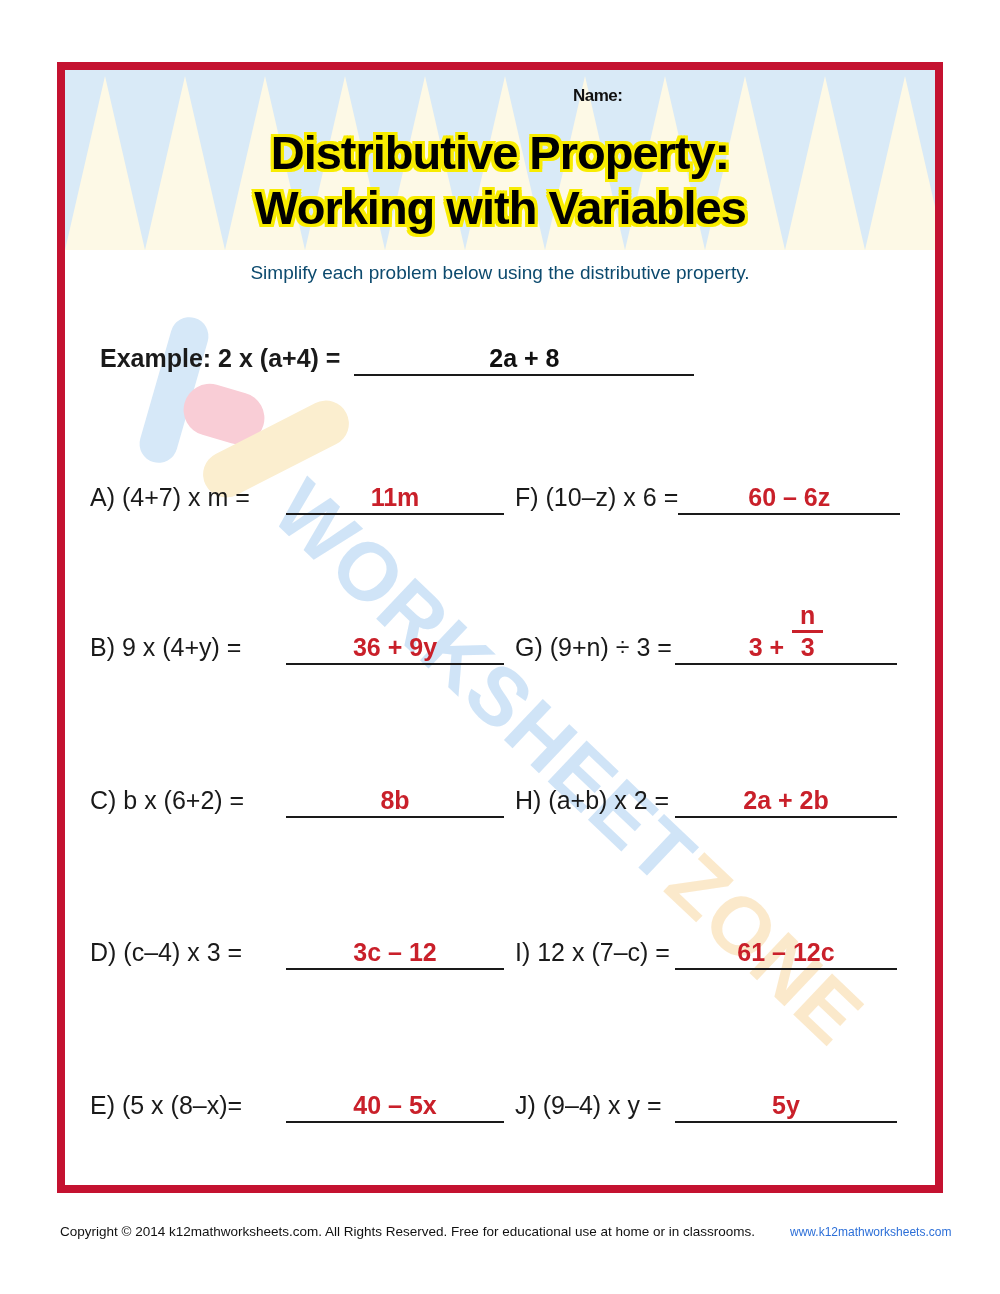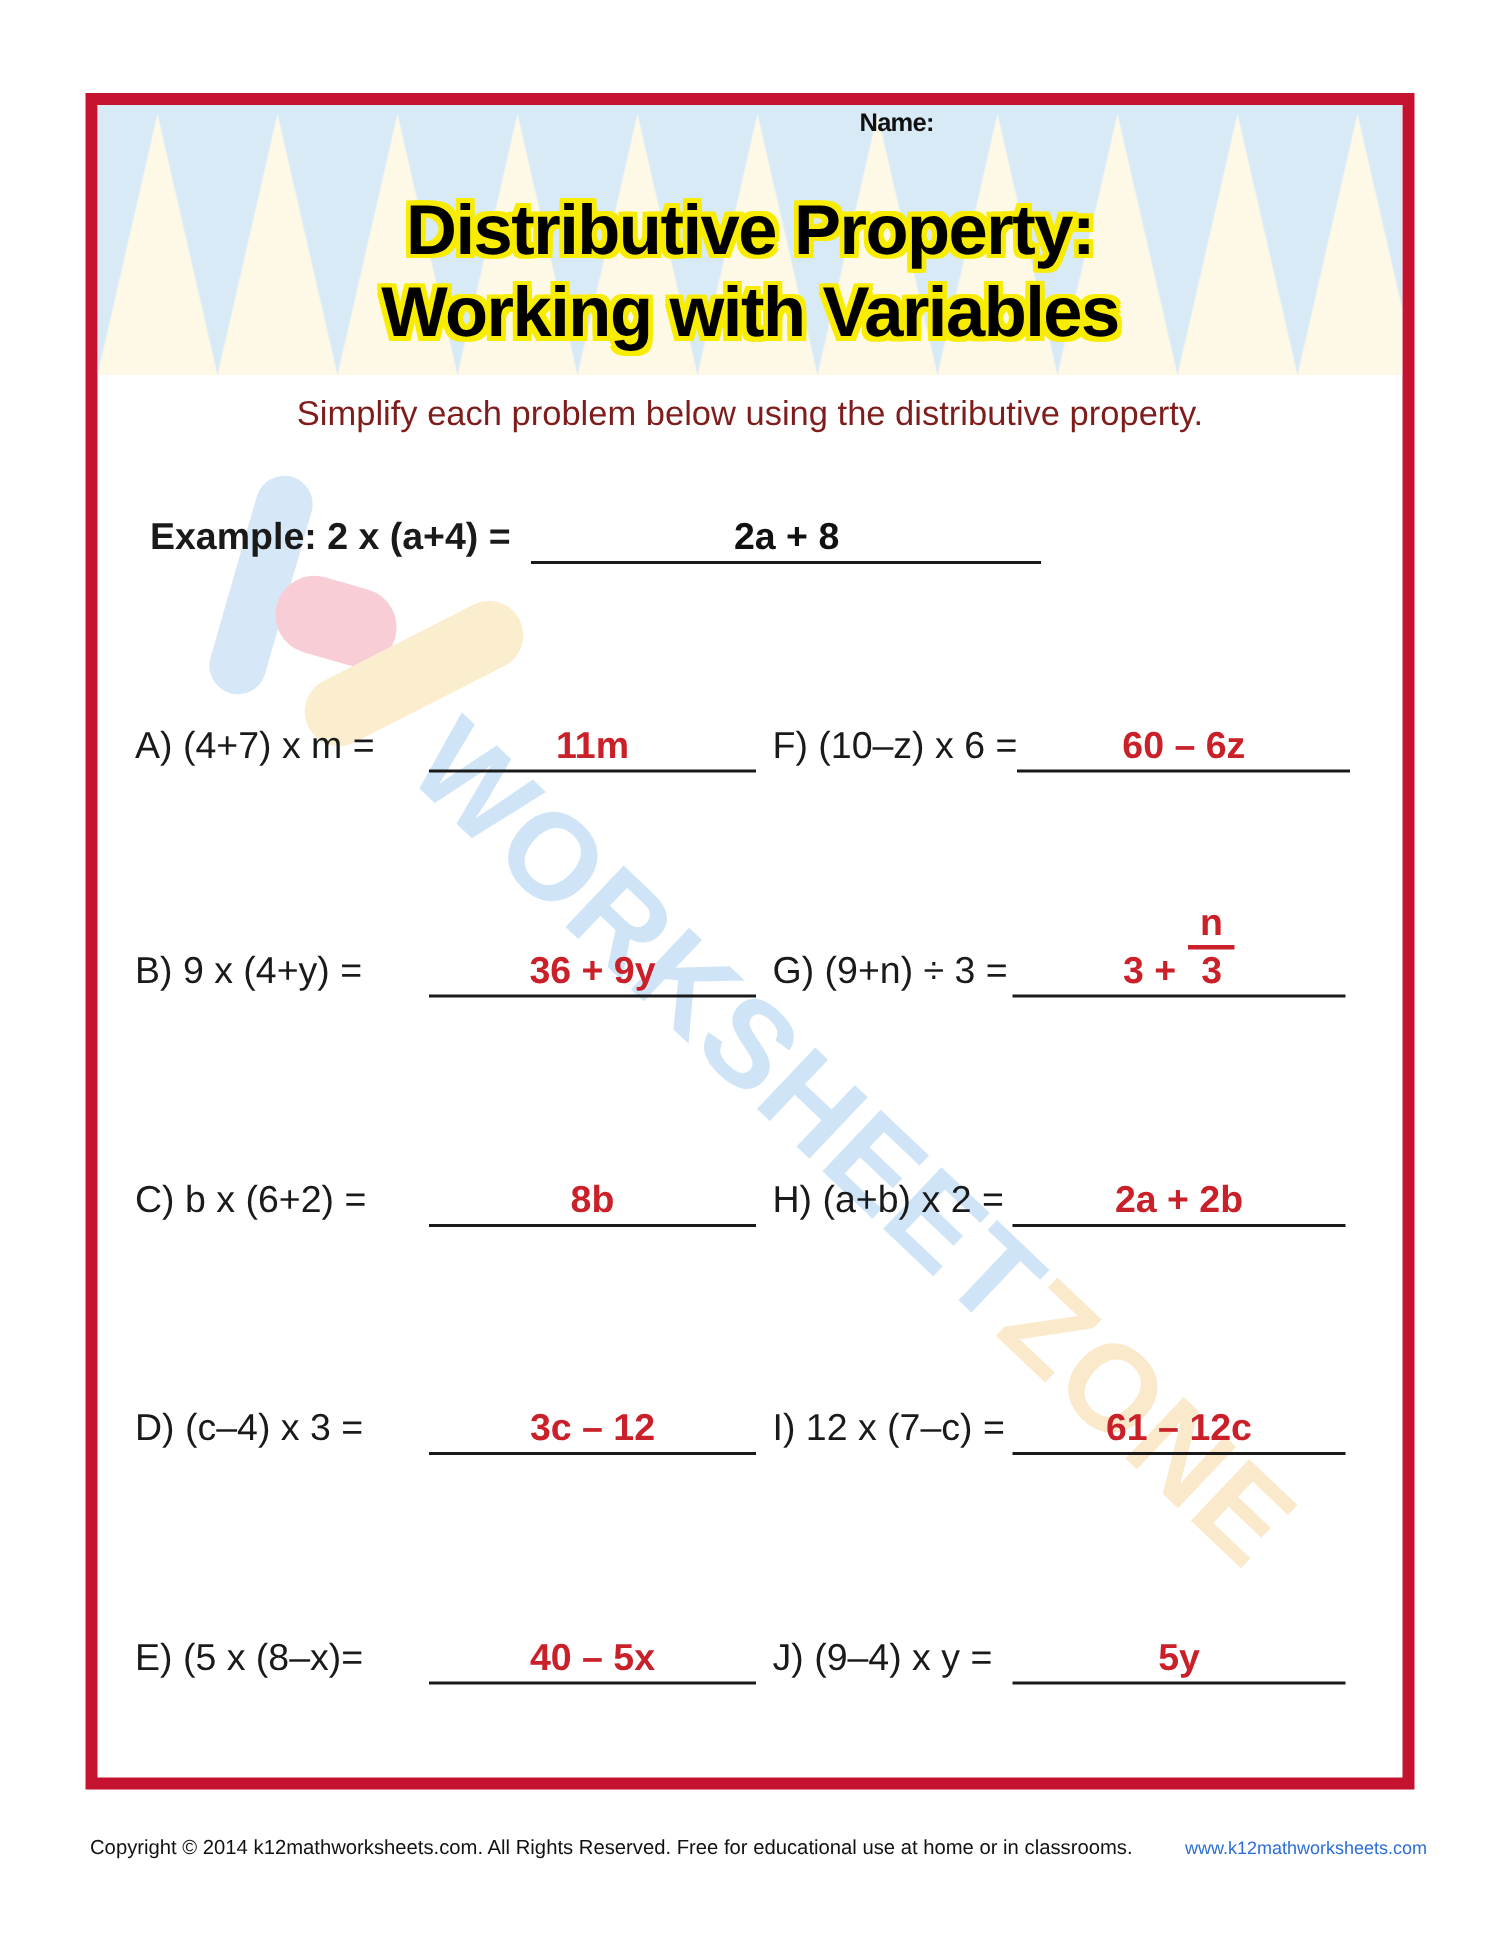--- a/index.html
+++ b/index.html
@@ -7,37 +7,37 @@
     width:1000px;height:1294px;position:relative;background:#ffffff;
     font-family:"Liberation Sans",sans-serif;overflow:hidden;
   }
   .frame{
     position:absolute;left:57px;top:62px;width:870px;height:1115px;
     border:8px solid #c41230;background:#ffffff;overflow:hidden;
   }
   .band{position:absolute;left:0;top:0;width:870px;height:180px;}
   .band svg{display:block;}
   .nameRow{
-    position:absolute;left:508px;top:2px;display:flex;align-items:flex-end;z-index:3;
+    position:absolute;left:508px;top:16px;display:flex;align-items:flex-end;z-index:3;
   }
   .nameLabel{font-weight:bold;font-size:17px;color:#111;padding-bottom:2px;letter-spacing:-0.5px;}
   .nameBlank{
     width:300px;border-bottom:2px solid #111;display:flex;justify-content:center;
     align-items:flex-end;margin-left:4px;height:44px;
   }
   .keyText{color:#e8251d;font-size:37px;line-height:0.85;}
   .title{
     position:absolute;left:0;top:56px;width:100%;text-align:center;z-index:2;
     font-weight:bold;font-size:47px;line-height:1.16;color:#000;letter-spacing:-1px;
     text-shadow:-3px -3px 0 #f8ec00,3px -3px 0 #f8ec00,-3px 3px 0 #f8ec00,3px 3px 0 #f8ec00,
                 -3px 0 0 #f8ec00,3px 0 0 #f8ec00,0 -3px 0 #f8ec00,0 3px 0 #f8ec00;
   }
   .instruction{
     position:absolute;left:0;top:192px;width:100%;text-align:center;
-    font-size:23px;color:#7f1d1d;z-index:2;
+    font-size:19px;color:#0c4a6e;z-index:2;
   }
   .logo-blob{position:absolute;z-index:0;}
   .blob-blue{left:90px;top:245px;width:38px;height:150px;border-radius:20px;
     background:#d6e8f8;transform:rotate(16deg);}
   .blob-pink{left:118px;top:318px;width:82px;height:52px;border-radius:26px;
     background:#f9cdd6;transform:rotate(16deg);}
   .blob-yellow{left:132px;top:356px;width:158px;height:46px;border-radius:24px;
     background:#fbeecf;transform:rotate(-27deg);}
   .watermark{
     position:absolute;left:255px;top:392px;z-index:0;white-space:nowrap;

